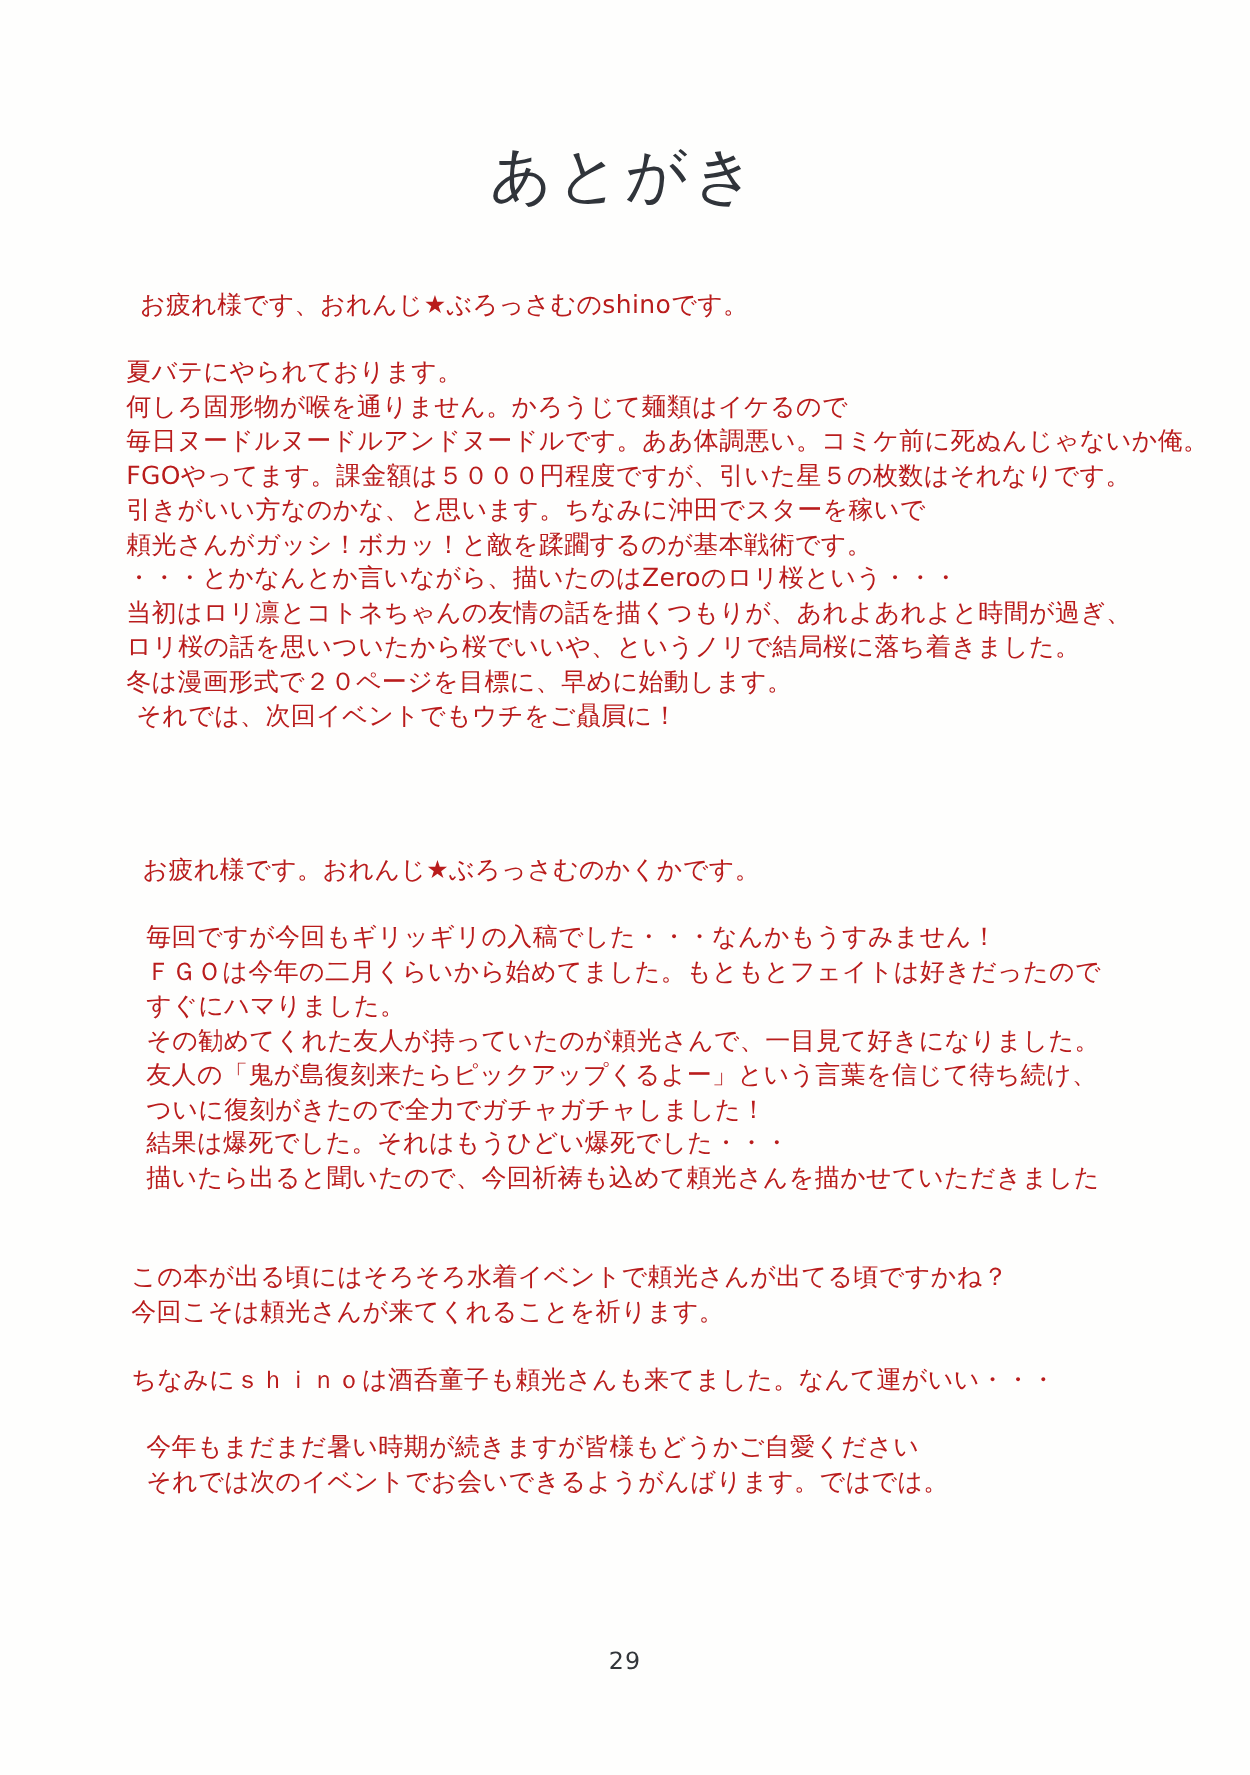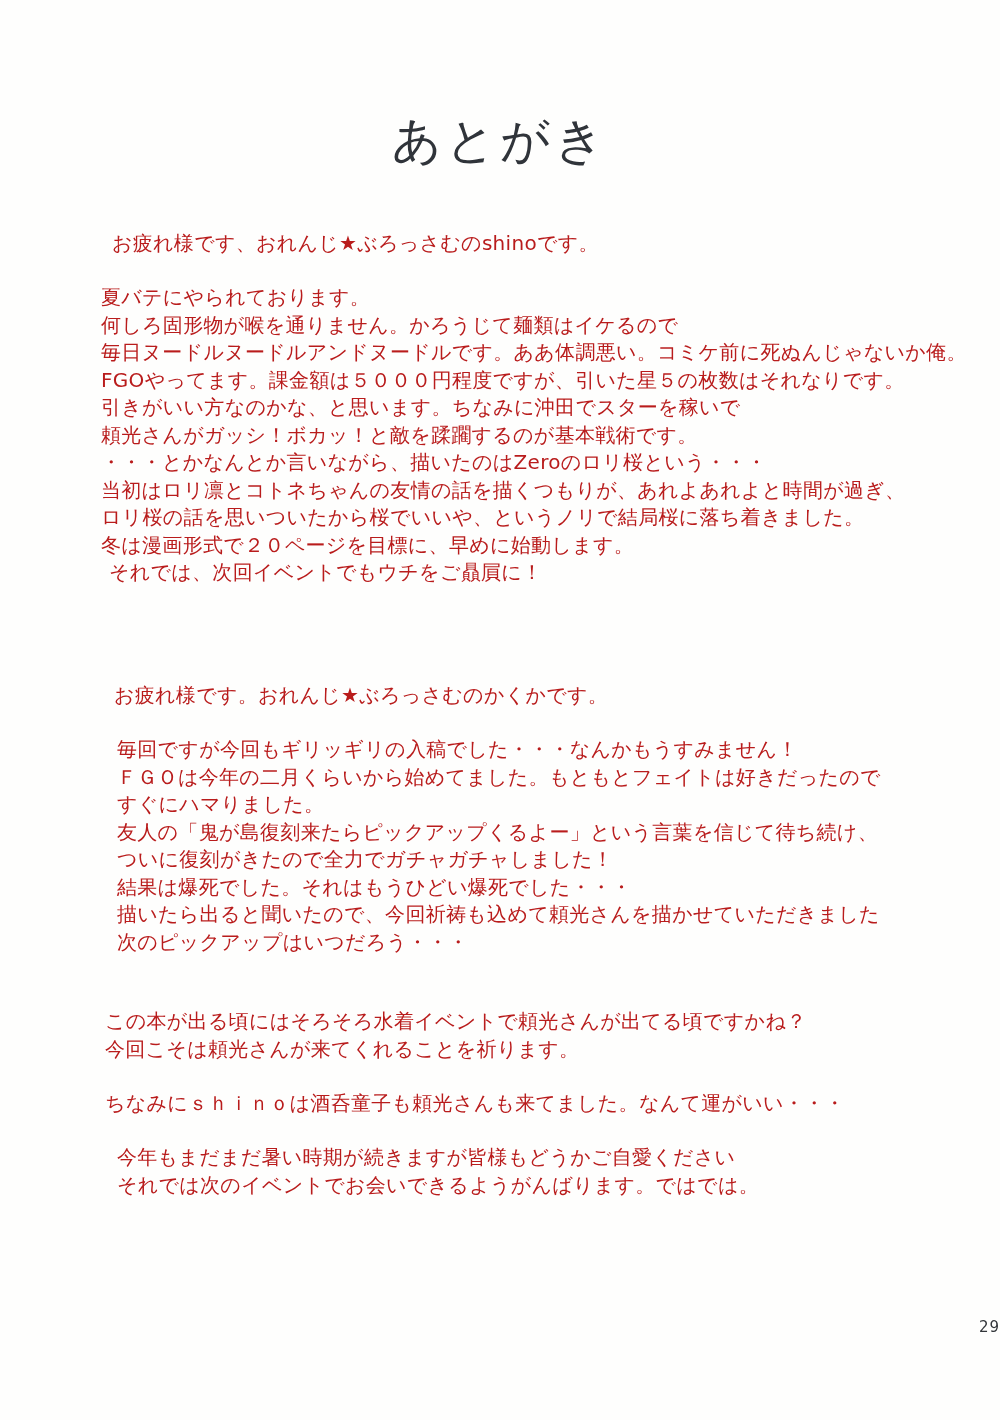--- a/index.html
+++ b/index.html
@@ -50,22 +50,22 @@
   .greeting2 { top: 682px; left: 114px; }
   .kakuka-main { top: 736px; left: 100px; margin-left: 17px; }
   .kakuka-swimsuit { top: 1008px; left: 105px; }
   .kakuka-luck { top: 1090px; left: 105px; }
   .kakuka-closing { top: 1144px; left: 101px; margin-left: 16px; }
   .page-number {
     position: absolute;
     top: 1318px;
     left: 0;
     width: 100%;
-    text-align: right;
-    font-size: 15px;
+    text-align: center;
+    font-size: 19px;
     letter-spacing: 1px;
     color: #33363a;
   }
 </style>
 </head>
 <body>
 
 <div class="page">
 
   <h1 class="title">あとがき</h1>
@@ -89,25 +89,25 @@
   </div>
 
   <div class="block greeting2">
     <p>お疲れ様です。おれんじ★ぶろっさむのかくかです。</p>
   </div>
 
   <div class="block kakuka-main">
     <p>毎回ですが今回もギリッギリの入稿でした・・・なんかもうすみません！</p>
     <p>ＦＧＯは今年の二月くらいから始めてました。もともとフェイトは好きだったので</p>
     <p>すぐにハマりました。</p>
+    <p>その勧めてくれた友人が持っていたのが頼光さんで、一目見て好きになりました。</p>
     <p>友人の「鬼が島復刻来たらピックアップくるよー」という言葉を信じて待ち続け、</p>
     <p>ついに復刻がきたので全力でガチャガチャしました！</p>
     <p>結果は爆死でした。それはもうひどい爆死でした・・・</p>
     <p>描いたら出ると聞いたので、今回祈祷も込めて頼光さんを描かせていただきました</p>
-    <p>次のピックアップはいつだろう・・・</p>
   </div>
 
   <div class="block kakuka-luck">
     <p>ちなみにｓｈｉｎｏは酒呑童子も頼光さんも来てました。なんて運がいい・・・</p>
   </div>
 
   <div class="block kakuka-swimsuit">
     <p>この本が出る頃にはそろそろ水着イベントで頼光さんが出てる頃ですかね？</p>
     <p>今回こそは頼光さんが来てくれることを祈ります。</p>
   </div>

